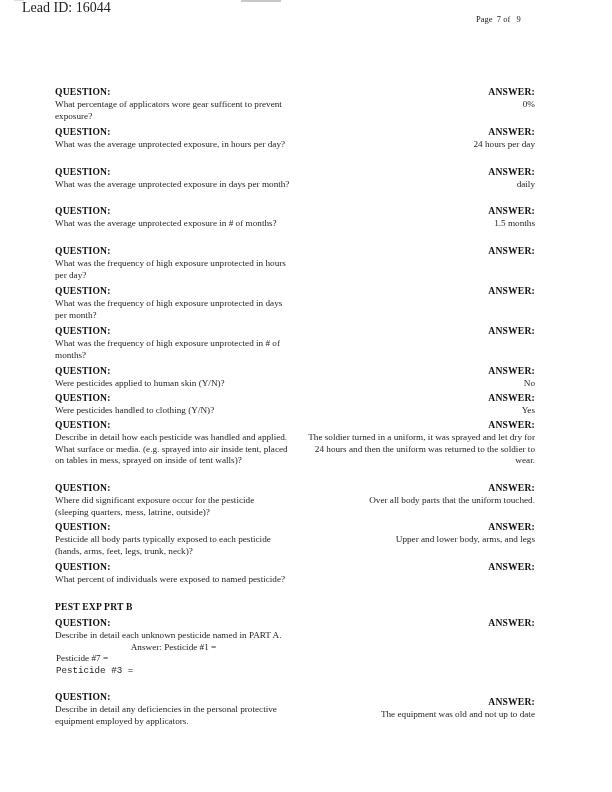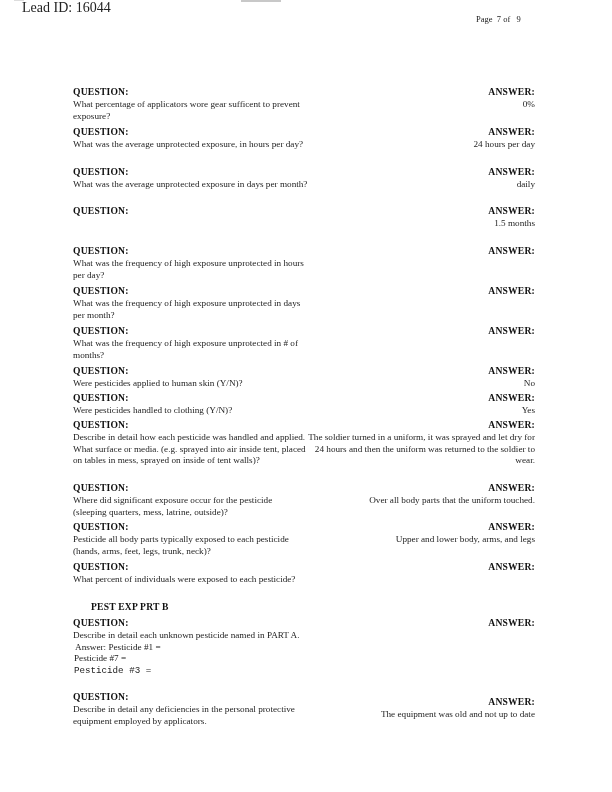--- a/index.html
+++ b/index.html
@@ -49,21 +49,21 @@
     }
     .row {
       position: absolute;
       left: 55px;
       width: 500px;
     }
     .q, .a {
       position: absolute;
       top: 0;
     }
-    .q { left: 0; width: 235px; margin-left: 18px; }
+    .q { left: 0; width: 235px; }
     .a { left: 245px; width: 235px; text-align: right; }
     .label {
       font-weight: bold;
       font-size: 9.6px;
       letter-spacing: 0.2px;
       line-height: 11px;
       color: #111;
     }
     .text {
       font-size: 9.2px;
@@ -72,21 +72,20 @@
       color: #1e1e1e;
     }
     .q .text { margin-top: 2px; font-family: Liberation Serif, serif; }
     .section {
       position: absolute;
       left: 55px;
       font-weight: bold;
       font-size: 9.6px;
       letter-spacing: 0.2px;
       color: #111;
-      margin-left: 36px;
     }
     .sub {
       font-size: 9.2px;
       line-height: 11.6px;
     }
   </style>
 </head>
 <body>
 
 <div class="topmark-left"></div>
@@ -124,20 +123,21 @@
   </div>
   <div class="a">
     <div class="label">ANSWER:</div>
     <div class="text">daily</div>
   </div>
 </div>
 
 <div class="row" style="top:205px;">
   <div class="q">
     <div class="label">QUESTION:</div>
+    <div class="text">What was the average unprotected exposure in # of months?</div>
   </div>
   <div class="a">
     <div class="label">ANSWER:</div>
     <div class="text">1.5 months</div>
   </div>
 </div>
 
 <div class="row" style="top:245px;">
   <div class="q">
     <div class="label">QUESTION:</div>
@@ -222,34 +222,34 @@
   </div>
   <div class="a">
     <div class="label">ANSWER:</div>
     <div class="text">Upper and lower body, arms, and legs</div>
   </div>
 </div>
 
 <div class="row" style="top:561px;">
   <div class="q">
     <div class="label">QUESTION:</div>
-    <div class="text">What percent of individuals were exposed to each pesticide?</div>
+    <div class="text">What percent of individuals were exposed to named pesticide?</div>
   </div>
   <div class="a">
     <div class="label">ANSWER:</div>
   </div>
 </div>
 
 <div class="section" style="top:601px;">PEST EXP PRT B</div>
 
 <div class="row" style="top:617px;">
   <div class="q">
     <div class="label">QUESTION:</div>
     <div class="text">Describe in detail each unknown pesticide named in PART A.</div>
-    <div class="sub" style="padding-left:2px;">Answer:  Pesticide #1 =</div>
+    <div class="sub" style="padding-left:2px;text-align:center;">Answer:  Pesticide #1 =</div>
     <div class="sub" style="padding-left:1px;">Pesticide #7 =</div>
     <div class="sub" style="padding-left:1px;font-family:Liberation Mono, monospace;">Pesticide #3 =</div>
   </div>
   <div class="a">
     <div class="label">ANSWER:</div>
     <div class="text"></div>
   </div>
 </div>
 
 <div class="row" style="top:691px;">

